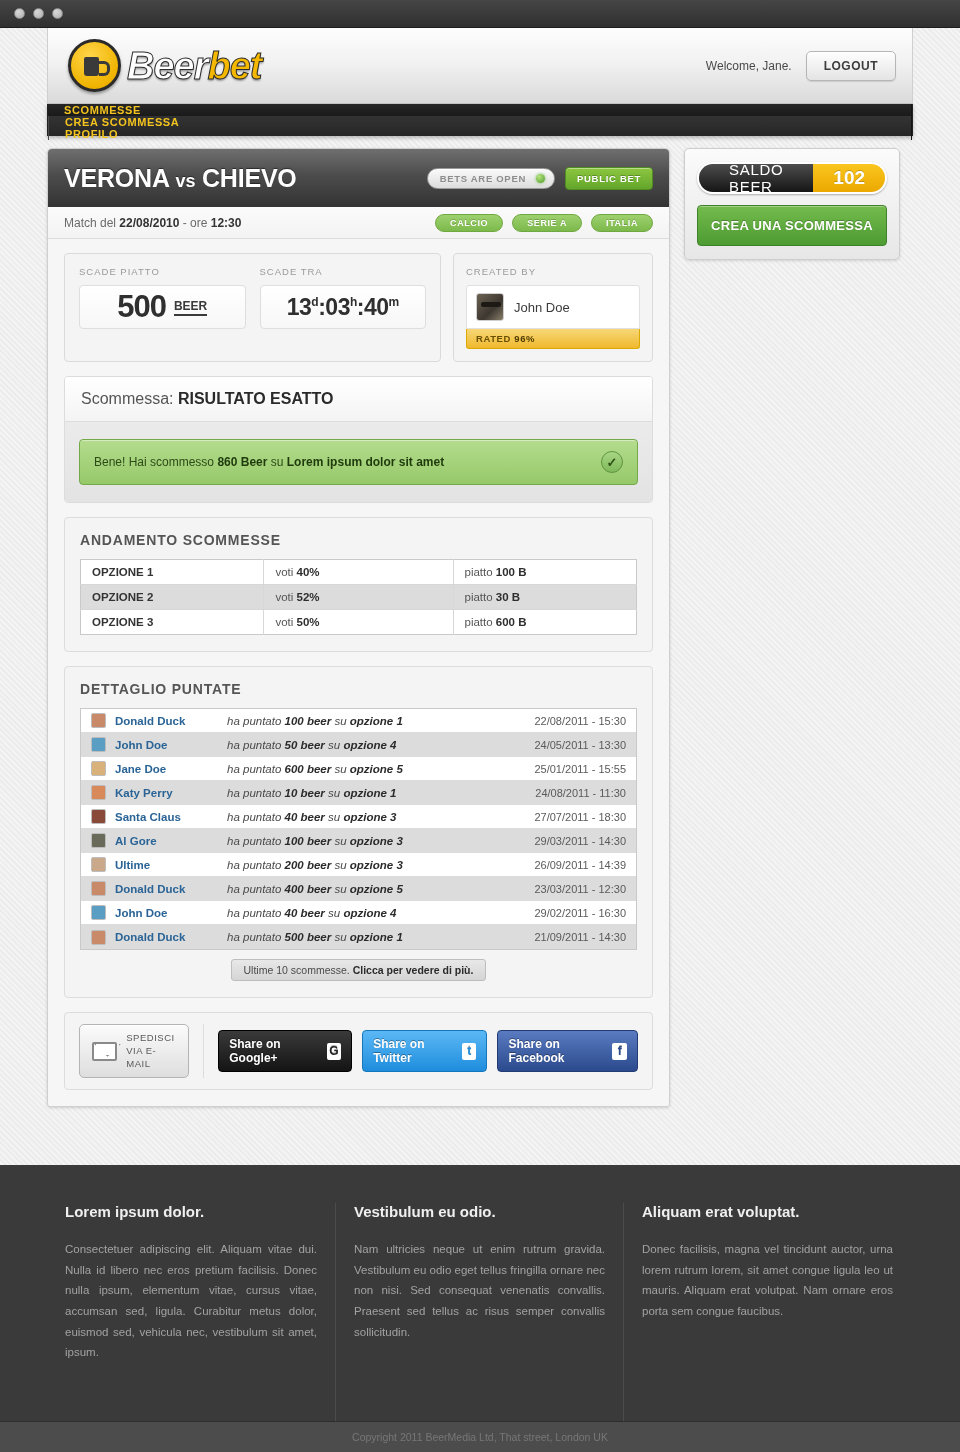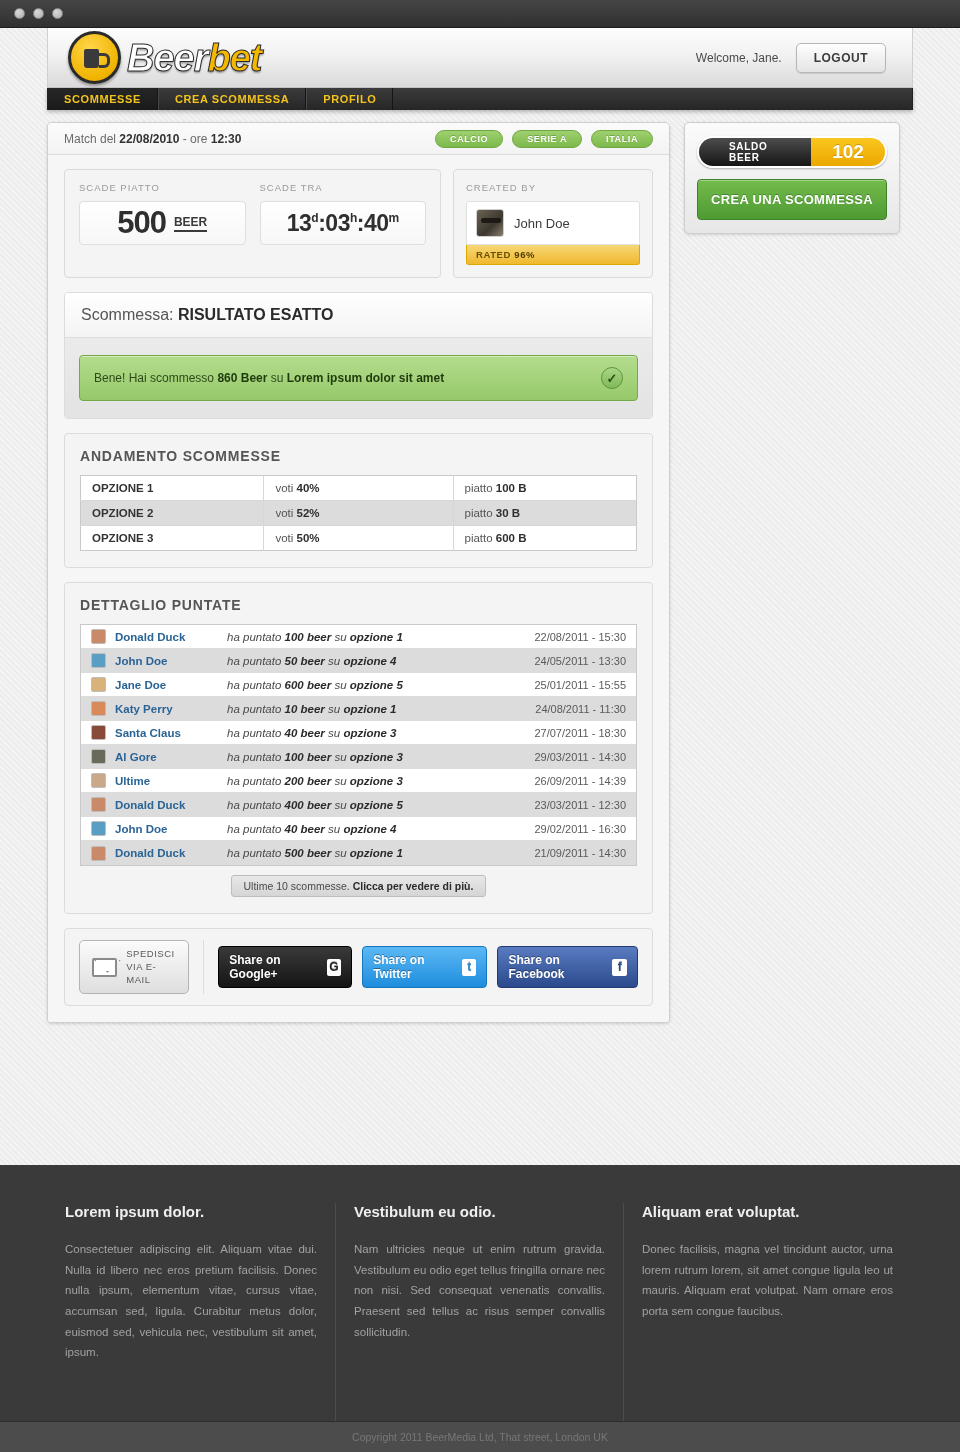--- a/index.html
+++ b/index.html
@@ -34,27 +34,27 @@
   }
 
   .sitewrap {
     width: 866px;
     margin: 0 auto;
     position: relative;
   }
 
   
   .site-header {
-    height: 60px;
+    height: 76px;
     background: linear-gradient(#fdfdfd 0%, #f2f2f2 45%, #dadada 100%);
     border-bottom: 1px solid #c2c2c2;
     border-left: 1px solid #cfcfcf;
     border-right: 1px solid #cfcfcf;
     display: flex; align-items: center;
-    padding: 0 26px 0 20px;
+    padding: 0 16px 0 20px;
     position: relative;
   }
   .logo { display: flex; align-items: center; gap: 6px; }
   .logo-badge {
     width: 53px; height: 53px; border-radius: 50%;
     background: radial-gradient(circle at 40% 30%, #ffd54a, #f0b400 70%, #d99b00);
     border: 3px solid #2a2a2a;
     display: flex; align-items: center; justify-content: center;
     box-shadow: 0 2px 3px rgba(0,0,0,.35);
     position: relative;
@@ -98,26 +98,27 @@
     padding: 7px 17px;
     border: 1px solid #b6b6b6;
     border-radius: 5px;
     background: linear-gradient(#fefefe, #e4e4e4);
     box-shadow: 0 1px 1px rgba(0,0,0,.12), inset 0 1px 0 #fff;
     cursor: pointer;
   }
 
   
   .nav {
-    height: 22px;
+    height: 32px;
     background: linear-gradient(#3b3b3b, #262626);
     display: flex;
     border-left: 1px solid #222;
     border-right: 1px solid #222;
     box-shadow: 0 2px 4px rgba(0,0,0,.25);
+    flex-direction: column;
   }
   .nav-item {
     display: flex; align-items: center;
     padding: 0 16px;
     font-size: 11px; font-weight: bold; letter-spacing: .6px;
     color: #f3c31e;
     border-right: 1px solid #151515;
     border-left: 1px solid #4a4a4a;
     cursor: pointer;
   }
@@ -456,21 +457,21 @@
     display: flex; align-items: stretch;
     border-radius: 16px;
     overflow: hidden;
     border: 2px solid #fff;
     box-shadow: 0 1px 2px rgba(0,0,0,.3);
     height: 32px;
   }
   .balance-label {
     background: linear-gradient(#4d4d4d,#151515);
     color: #fff;
-    font-size: 10px; font-weight: bold; letter-spacing: .7px;
+    font-size: 15px; font-weight: normal; letter-spacing: .7px;
     display: flex; align-items: center; justify-content: center;
     padding: 0 30px;
     flex: 1;
   }
   .balance-value {
     background: linear-gradient(#fac61f,#eba800);
     color: #fff;
     font-size: 19px; font-weight: bold;
     display: flex; align-items: center; justify-content: center;
     width: 74px;
@@ -549,20 +550,34 @@
       <div class="nav-item active">SCOMMESSE</div>
       <div class="nav-item">CREA SCOMMESSA</div>
       <div class="nav-item">PROFILO</div>
     </div>
 
     <div class="content-row">
 
       <div class="main-col">
         <div class="match-card">
 
+          <div class="match-head">
+            <div class="match-title">
+              <span>VERONA</span>
+              <span class="vs">vs</span>
+              <span>CHIEVO</span>
+            </div>
+            <div class="match-head-right">
+              <div class="status-pill">
+                <span>BETS ARE OPEN</span>
+                <span class="status-led"></span>
+              </div>
+              <div class="public-pill">PUBLIC BET</div>
+            </div>
+          </div>
 
           <div class="match-sub">
             <span><span>Match del </span><b>22/08/2010</b><span> - ore </span><b>12:30</b></span>
             <div class="tags">
               <span class="tag">CALCIO</span>
               <span class="tag">SERIE A</span>
               <span class="tag">ITALIA</span>
             </div>
           </div>
 

